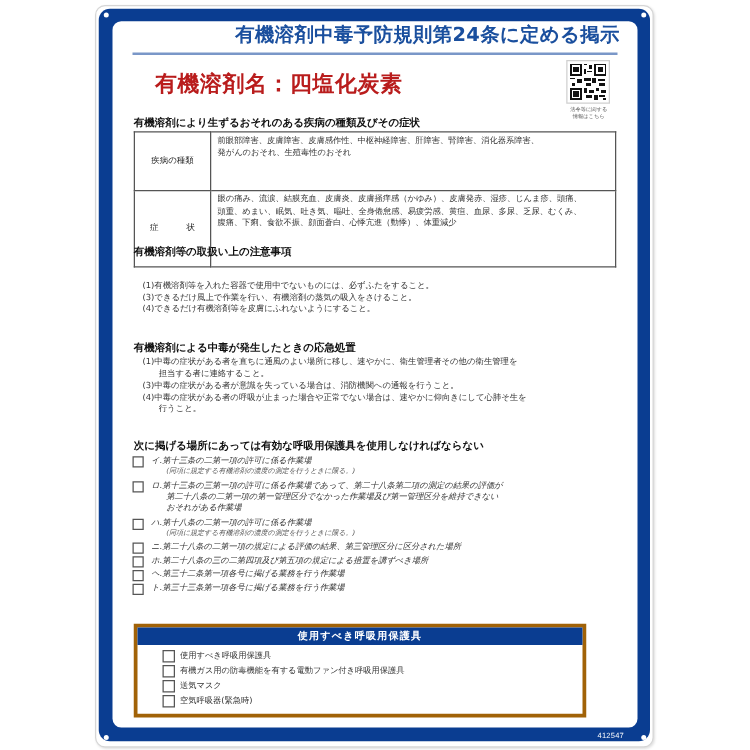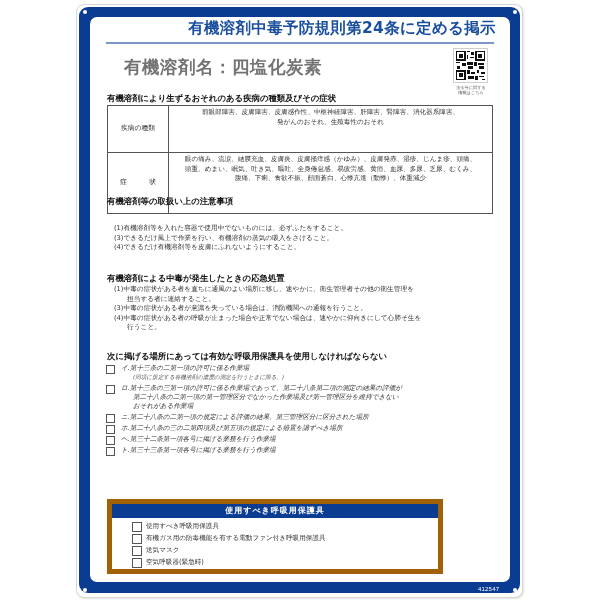--- a/index.html
+++ b/index.html
@@ -30,61 +30,61 @@
       font-family: "Liberation Sans", sans-serif; letter-spacing: 0.2px;
     }
     .title {
       position: absolute; left: 90px; top: 18px; width: 504px; text-align: center;
       font-size: 15.5px; font-weight: bold; color: #1a4f9e; letter-spacing: 0.3px;
     }
     .title-rule {
       position: absolute; left: 106px; top: 42px; width: 388px; height: 2px; background: #7a97c8;
     }
     .solvent-name {
-      position: absolute; left: 124px; top: 55px; font-size: 17.5px; font-weight: bold; color: #737373;
+      position: absolute; left: 124px; top: 55px; font-size: 17.5px; font-weight: bold; color: #b91c1c;
       letter-spacing: 0.5px;
     }
     .qr {
       position: absolute; left: 453px; top: 48px; width: 35px; height: 35px;
       border: 1px solid #cfcfcf; background: #fff; box-sizing: border-box; padding: 2px;
     }
     .qr svg { width: 100%; height: 100%; display: block; }
     .qr-caption {
       position: absolute; left: 448px; top: 85px; width: 46px; text-align: center;
       font-size: 4.2px; line-height: 5px; color: #555;
     }
     .section-head {
       position: absolute; left: 107px; font-size: 8.4px; font-weight: bold; color: #111; white-space: nowrap;
     }
     table.disease {
       position: absolute; left: 107px; top: 105px; width: 386px; border-collapse: collapse;
       font-size: 6.6px; color: #333;
     }
-    table.disease td { border: 1px solid #555; vertical-align: top; padding: 2px 5px; line-height: 9.5px; text-align: center; }
+    table.disease td { border: 1px solid #555; vertical-align: top; padding: 2px 5px; line-height: 9.5px; }
     table.disease td.label {
       width: 60px; text-align: center; vertical-align: middle; font-size: 6.8px; color: #222; padding: 0;
     }
     .row1 td { height: 42px; }
     .row2 td { height: 56px; }
     .sym-label { display: flex; justify-content: space-between; padding: 0 12px; }
     .list {
       position: absolute; left: 114px; font-size: 6.7px; color: #333; line-height: 9.5px;
     }
     .list .item { white-space: nowrap; }
     .list .indent { padding-left: 13px; }
     .check-list { position: absolute; left: 106px; font-size: 6.6px; color: #333; font-style: italic; }
     .check-row { display: flex; align-items: flex-start; margin-bottom: 1px; }
     .check-row .box {
       width: 7px; height: 7px; border: 1px solid #555; margin-right: 6px; margin-top: 1px; flex: none; background: #fff;
     }
     .check-row .txt { line-height: 9px; white-space: nowrap; }
     .check-row .sub { font-size: 5.6px; color: #555; line-height: 8px; padding-left: 12px; }
     .resp-box {
-      position: absolute; left: 107px; top: 499px; width: 336px; height: 75px;
-      border: 5px solid #a16207; box-sizing: border-box; background: #fff;
+      position: absolute; left: 107px; top: 499px; width: 362px; height: 75px;
+      border: 3px solid #a16207; box-sizing: border-box; background: #fff;
     }
     .resp-head {
       height: 14px; background: #0a3d91; color: #fff; text-align: center; font-size: 8px; font-weight: bold;
       line-height: 14px; letter-spacing: 1px;
     }
     .resp-list { padding: 4px 0 0 20px; font-size: 6.6px; color: #333; }
     .resp-list .check-row { margin-bottom: 2px; }
     .resp-list .check-row .box { width: 8px; height: 8px; margin-right: 4px; margin-top: 0; }
   </style>
 </head>
@@ -193,20 +193,27 @@
     </div>
   </div>
   <div class="check-row" style="margin-top:3px">
     <span class="box"></span>
     <div>
       <div class="txt">ロ.第十三条の三第一項の許可に係る作業場であって、第二十八条第二項の測定の結果の評価が</div>
       <div class="txt" style="padding-left:12px">第二十八条の二第一項の第一管理区分でなかった作業場及び第一管理区分を維持できない</div>
       <div class="txt" style="padding-left:12px">おそれがある作業場</div>
     </div>
   </div>
+  <div class="check-row" style="margin-top:3px">
+    <span class="box"></span>
+    <div>
+      <div class="txt">ハ.第十八条の二第一項の許可に係る作業場</div>
+      <div class="sub">(同項に規定する有機溶剤の濃度の測定を行うときに限る。)</div>
+    </div>
+  </div>
   <div class="check-row" style="margin-top:2px">
     <span class="box"></span>
     <div class="txt">ニ.第二十八条の二第一項の規定による評価の結果、第三管理区分に区分された場所</div>
   </div>
   <div class="check-row">
     <span class="box"></span>
     <div class="txt">ホ.第二十八条の三の二第四項及び第五項の規定による措置を講ずべき場所</div>
   </div>
   <div class="check-row">
     <span class="box"></span>

